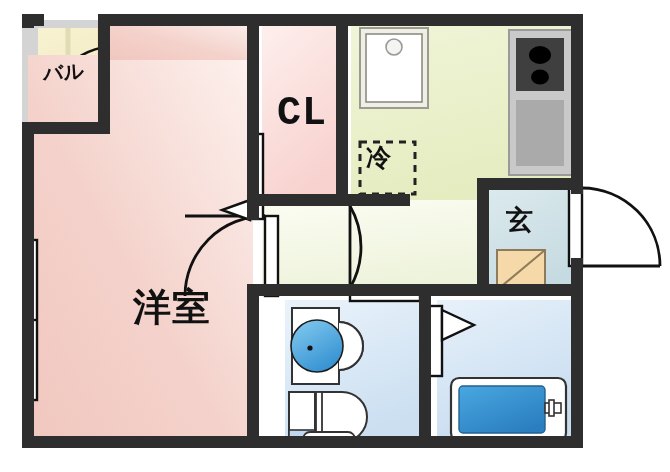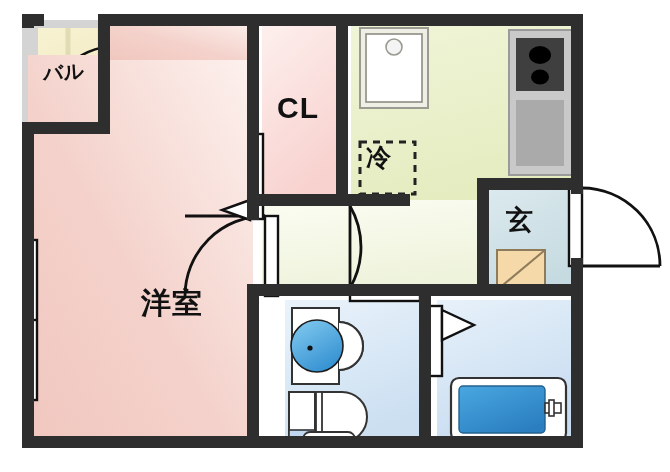--- a/index.html
+++ b/index.html
@@ -1,21 +1,21 @@
 <!DOCTYPE html>
 <html><head>
 <meta charset="utf-8">
 <style>
   html,body{margin:0;padding:0;background:#ffffff;}
   body{font-family:"DejaVu Sans","Liberation Sans",sans-serif;}
   #plan{position:relative;width:670px;height:472px;background:#ffffff;overflow:hidden;}
   #plan svg{position:absolute;left:0;top:0;}
   .lbl{position:absolute;font-weight:bold;color:#111111;white-space:pre;line-height:1.08;}
-  .lbl-room{font-size:30px;text-align:center;letter-spacing:1px;}
-  .lbl-cl{font-size:30px;font-family:Liberation Sans, sans-serif;letter-spacing:1px;}
+  .lbl-room{font-size:38px;text-align:center;letter-spacing:1px;}
+  .lbl-cl{font-size:40px;font-family:Liberation Mono, monospace;letter-spacing:1px;}
   .lbl-kan{font-size:27px;}
   .lbl-rei{font-size:25px;}
   .lbl-bal{font-size:20px;}
 </style>
 </head>
 <body>
 
 <div id="plan">
 
   <svg width="670" height="472" viewBox="0 0 670 472">

